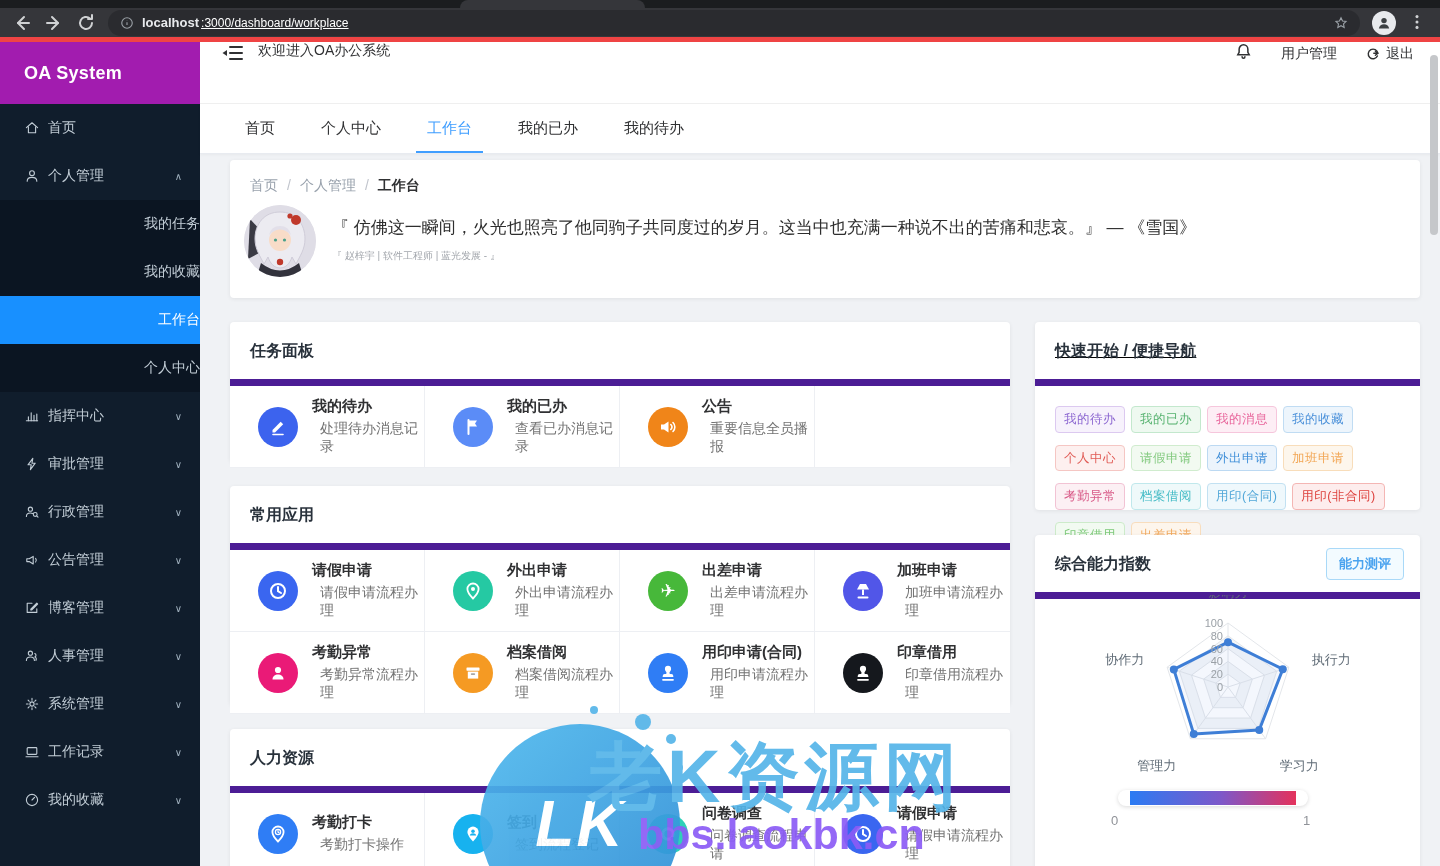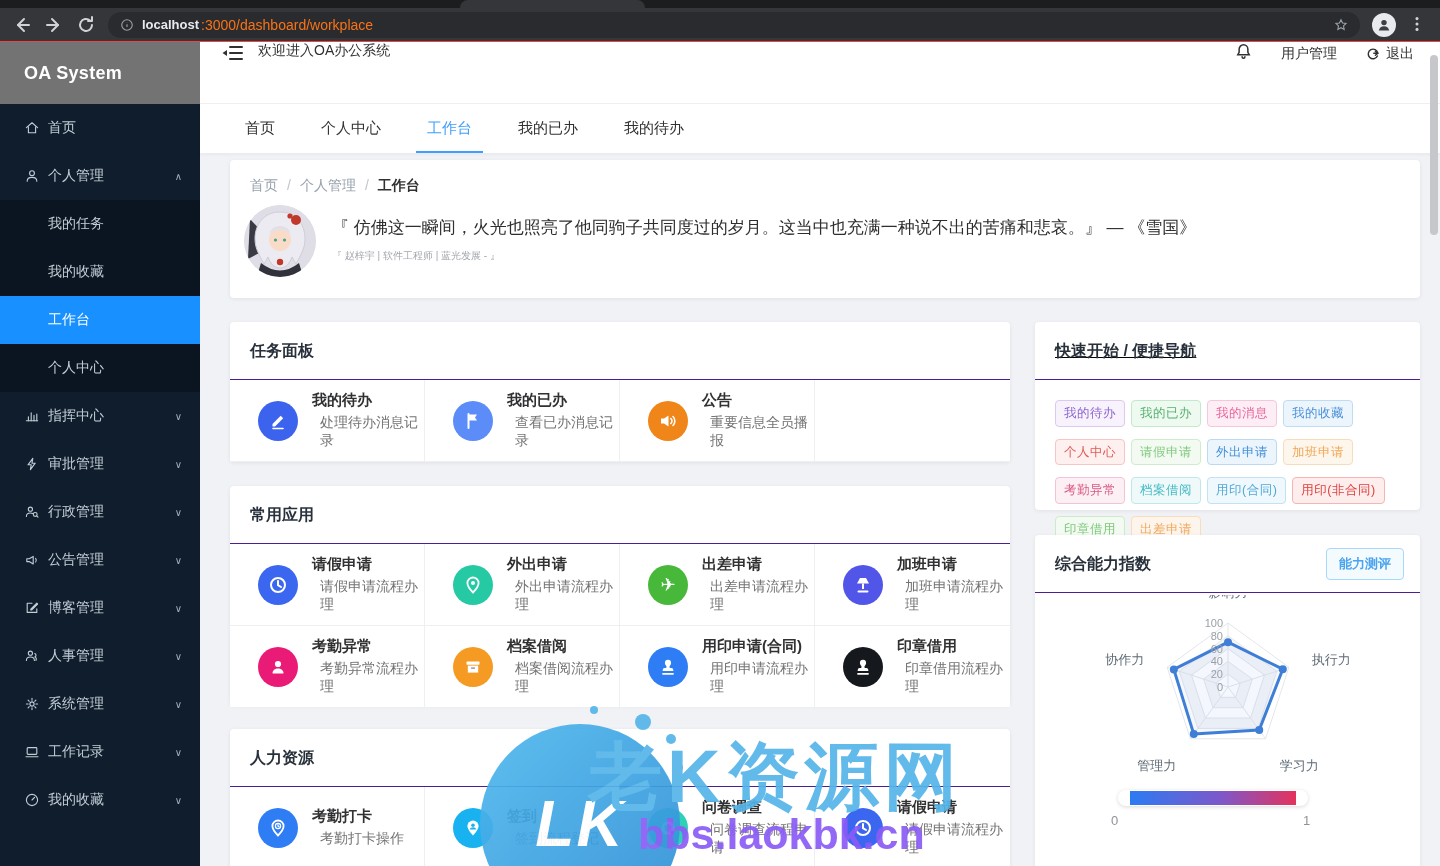--- a/index.html
+++ b/index.html
@@ -2,40 +2,40 @@
 <html><head>
 <meta charset="utf-8">
 <style>
   * { margin:0; padding:0; box-sizing:border-box; }
   body { background:#555; font-family:"Liberation Sans","DejaVu Sans",sans-serif; }
   .page { position:relative; width:1440px; height:866px; overflow:hidden; background:#f0f2f5; }
 
   
   .tabstrip { position:absolute; left:0; top:0; width:1440px; height:8px; background:#1b1d1f; }
   .btab { position:absolute; left:460px; top:0; width:185px; height:8px; background:#35363a; border-radius:8px 8px 0 0; }
-  .toolbar { position:absolute; left:0; top:8px; width:1440px; height:34px; background:#35363a; display:flex; align-items:center; gap:12px; padding:0 12px; border-bottom:1px solid #ef4444; }
+  .toolbar { position:absolute; left:0; top:8px; width:1440px; height:34px; background:#35363a; display:flex; align-items:center; gap:12px; padding:0 12px; border-bottom:5px solid #ef4444; }
   .nav-ic { width:20px; height:20px; flex:0 0 auto; cursor:pointer; }
   .nav-ic svg { width:20px; height:20px; stroke:#d0d2d4; fill:none; stroke-width:2; stroke-linecap:round; stroke-linejoin:round; }
   .urlbar { flex:1; height:26px; background:#2a2b2f; border-radius:13px; display:flex; align-items:center; padding:0 12px; gap:8px; }
   .urlbar svg { width:14px; height:14px; stroke:#9aa0a6; fill:none; stroke-width:1.6; }
   .url-host { color:#e8eaed; font-size:13px; font-weight:bold; }
-  .url-path { color:#f97316; font-size:14px; }
+  .url-path { color:#ffffff; font-size:12px;text-decoration:underline; }
   .url-star { margin-left:auto; }
   .chrome-avatar { width:24px; height:24px; border-radius:50%; background:#e8eaed; display:flex; align-items:center; justify-content:center; }
   .chrome-avatar svg { width:16px; height:16px; fill:#3c4043; }
   .dots svg { width:18px; height:18px; fill:#d0d2d4; stroke:none; }
 
   
   .sidebar { position:absolute; left:0; top:42px; width:200px; height:824px; background:#101d2c; }
-  .side-head { height:62px; background:#737373; color:#fff; font-size:18px; font-weight:bold; display:flex; align-items:center; padding-left:24px; letter-spacing:.3px; }
+  .side-head { height:62px; background:#a21caf; color:#fff; font-size:18px; font-weight:bold; display:flex; align-items:center; padding-left:24px; letter-spacing:.3px; }
   .menu { position:relative; }
   .mi { height:48px; display:flex; align-items:center; color:#c2cdd6; font-size:14px; cursor:pointer; position:relative; }
   .mi .mic { width:16px; height:16px; margin-left:24px; margin-right:8px; }
   .mi .mic svg { width:16px; height:16px; stroke:#c2cdd6; fill:none; stroke-width:1.4; stroke-linecap:round; stroke-linejoin:round; }
-  .mi.sub { padding-left:48px; background:#0b1522; }
+  .mi.sub { padding-left:48px; background:#0b1522;justify-content:flex-end; }
   .mi.active { background:#1890ff; color:#fff; }
   .arrow { position:absolute; right:18px; font-size:10px; color:#9fb0bd; }
 
   
   .appbar { position:absolute; left:200px; top:42px; width:1240px; height:62px; background:#fff; display:flex; align-items:flex-start; border-bottom:1px solid #f0f0f0; }
   .fold { margin-left:22px; width:22px; height:22px; cursor:pointer; }
   .fold svg { width:22px; height:22px; stroke:#303133; stroke-width:2; stroke-linecap:round; fill:#303133; }
   .welcome { margin-left:14px; font-size:14px; color:#303133; }
   .appbar-right { margin-left:auto; display:flex; align-items:center; gap:28px; padding-right:26px; }
   .bell svg { width:19px; height:19px; stroke:#303133; fill:none; stroke-width:1.6; stroke-linecap:round; }
@@ -44,21 +44,21 @@
   .logout svg { width:16px; height:16px; stroke:#303133; fill:none; stroke-width:1.8; stroke-linecap:round; }
 
   
   .tabsbar { position:absolute; left:200px; top:104px; width:1240px; height:50px; background:#fff; display:flex; align-items:stretch; padding-left:22px; border-bottom:1px solid #e8ebf0; box-shadow:0 1px 3px rgba(0,0,0,.04); }
   .tab { position:relative; display:flex; align-items:center; padding:0 23px; font-size:15px; color:#303133; cursor:pointer; }
   .tab.on { color:#409eff; }
   .tab.on::after { content:""; position:absolute; left:12px; right:12px; bottom:0; height:2px; background:#409eff; }
 
   
   .card { position:absolute; background:#fff; border-radius:4px; box-shadow:0 1px 4px rgba(0,0,0,.07); }
-  .card-title { padding:19px 20px 17px; font-size:16px; font-weight:bold; color:#28313b; border-bottom:1px solid #4c1d95; }
+  .card-title { padding:19px 20px 17px; font-size:16px; font-weight:bold; color:#28313b; border-bottom:7px solid #4c1d95; }
 
   
   .topcard { left:230px; top:160px; width:1190px; height:138px; }
   .bc { padding:17px 20px 0; font-size:14px; color:#98a1ac; display:flex; gap:9px; }
   .bc .cur { color:#303133; font-weight:bold; }
   .bc .sep { color:#c0c4cc; }
   .avatar { position:absolute; left:14px; top:45px; width:72px; height:72px; border-radius:50%; overflow:hidden; background:#e3e1e8; }
   .quote { position:absolute; left:102px; top:56px; right:20px; font-size:17px; color:#2e2e2e; font-weight:500; white-space:nowrap; overflow:hidden; }
   .quote-sub { position:absolute; left:102px; top:89px; font-size:10px; color:#a3a7ad; }
 

